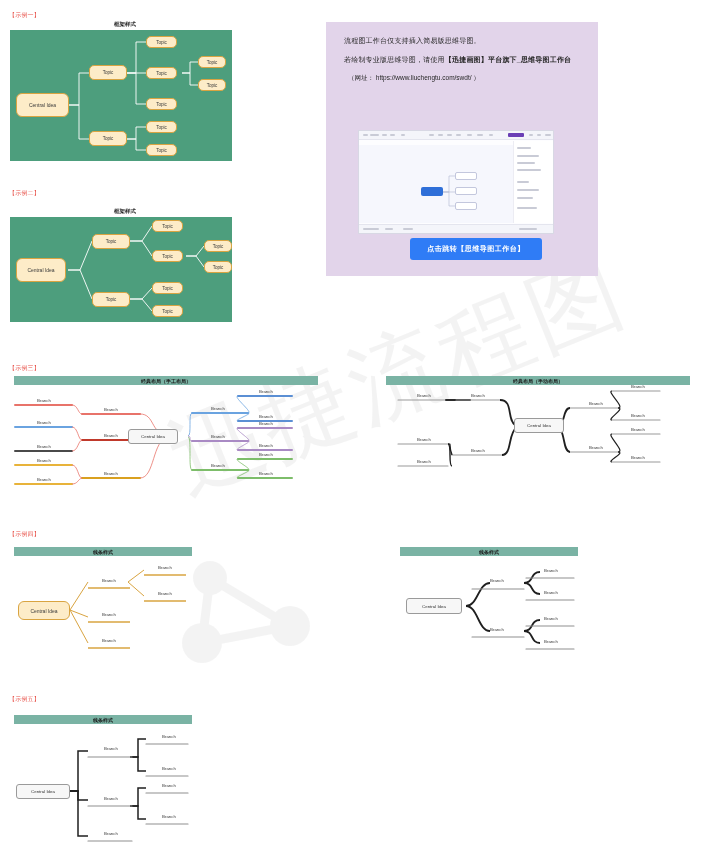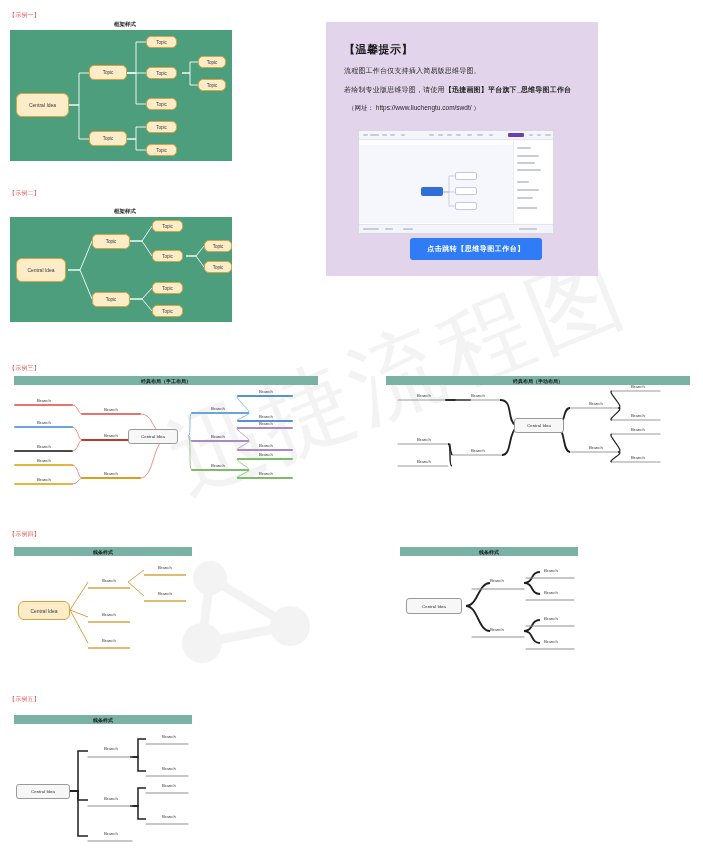--- a/index.html
+++ b/index.html
@@ -121,21 +121,20 @@
 <div class="node n-cream" style="left:146px;top:36px;width:31px;height:12px;">Topic</div>
 <div class="node n-cream" style="left:146px;top:67px;width:31px;height:12px;">Topic</div>
 <div class="node n-cream" style="left:146px;top:98px;width:31px;height:12px;">Topic</div>
 <div class="node n-cream" style="left:198px;top:56px;width:28px;height:12px;">Topic</div>
 <div class="node n-cream" style="left:198px;top:79px;width:28px;height:12px;">Topic</div>
 <div class="node n-cream" style="left:146px;top:121px;width:31px;height:12px;">Topic</div>
 <div class="node n-cream" style="left:146px;top:144px;width:31px;height:12px;">Topic</div>
 
 <div class="notice">
   <div class="notice-inner">
-    <div class="n-title">【温馨提示】</div>
     <div class="n-line">流程图工作台仅支持插入简易版思维导图。</div>
     <div class="n-line">
       <span>若绘制专业版思维导图，请使用</span><b>【迅捷画图】平台旗下_思维导图工作台</b>
     </div>
     <div class="n-url">（网址： https://www.liuchengtu.com/swdt/ ）</div>
 
     <div class="shot">
       <div class="shot-top">
         <div class="tick" style="left:4px;top:3px;width:5px;"></div>
         <div class="tick" style="left:11px;top:3px;width:9px;"></div>

